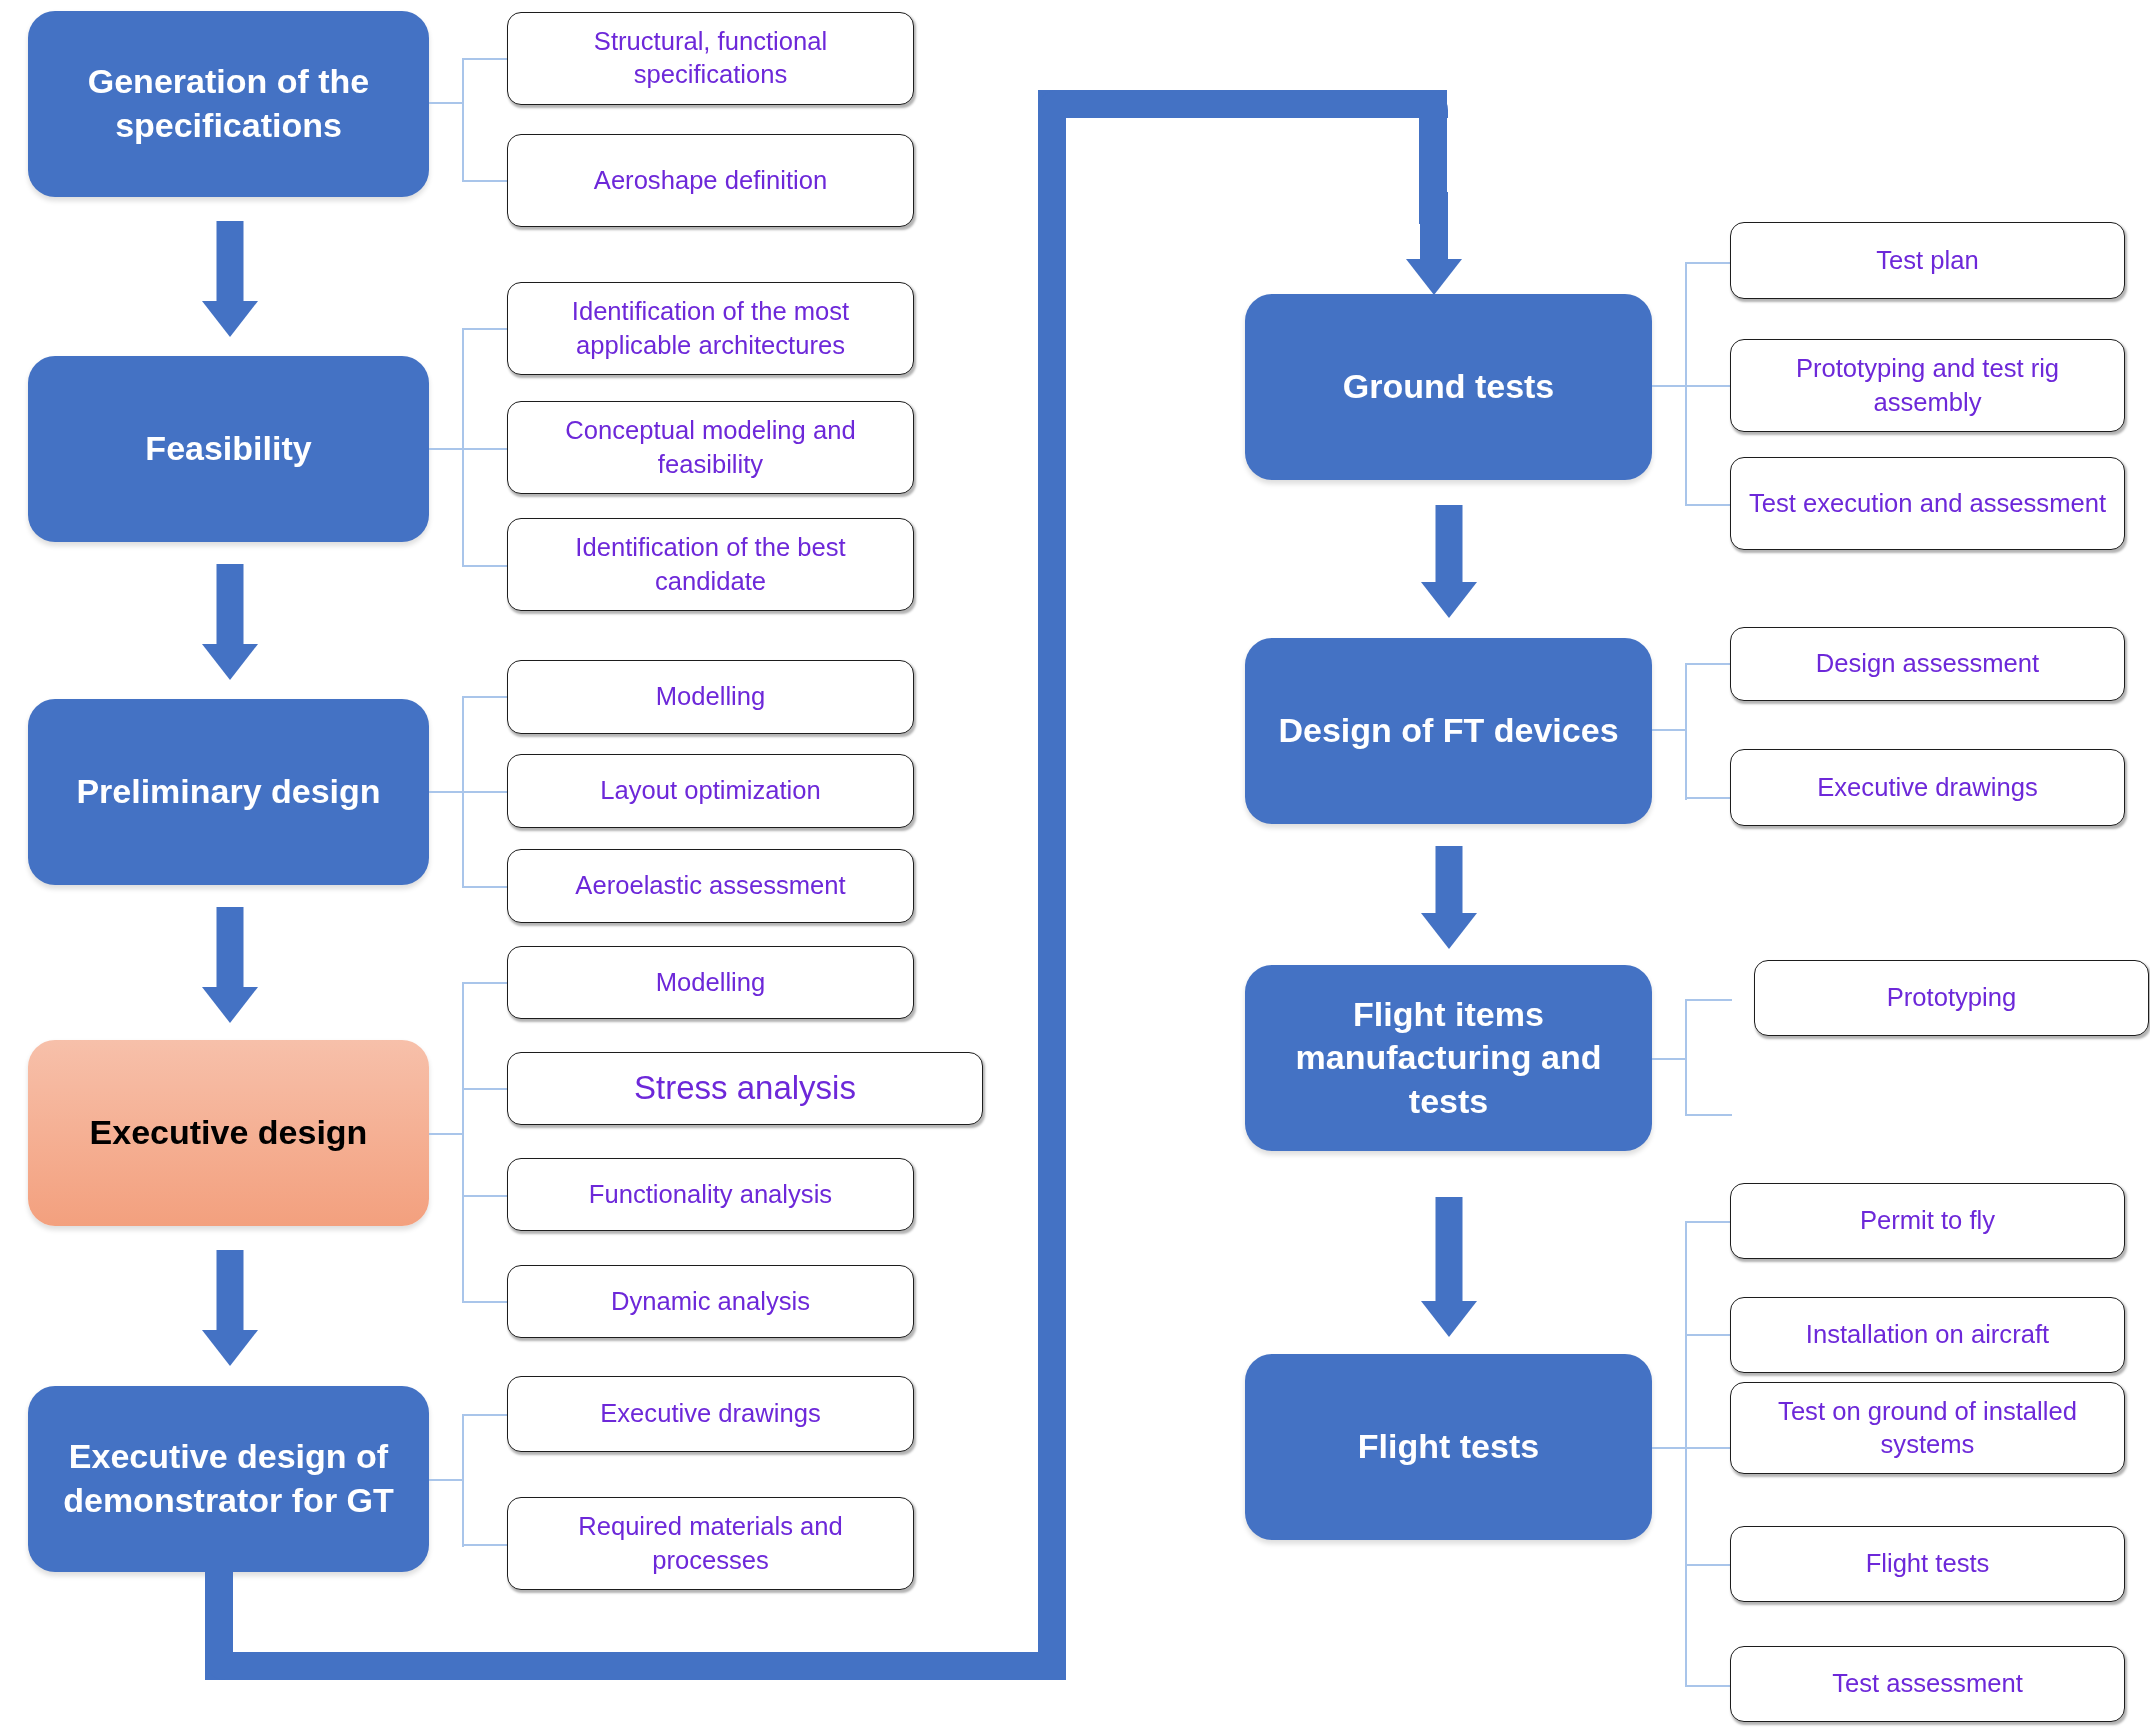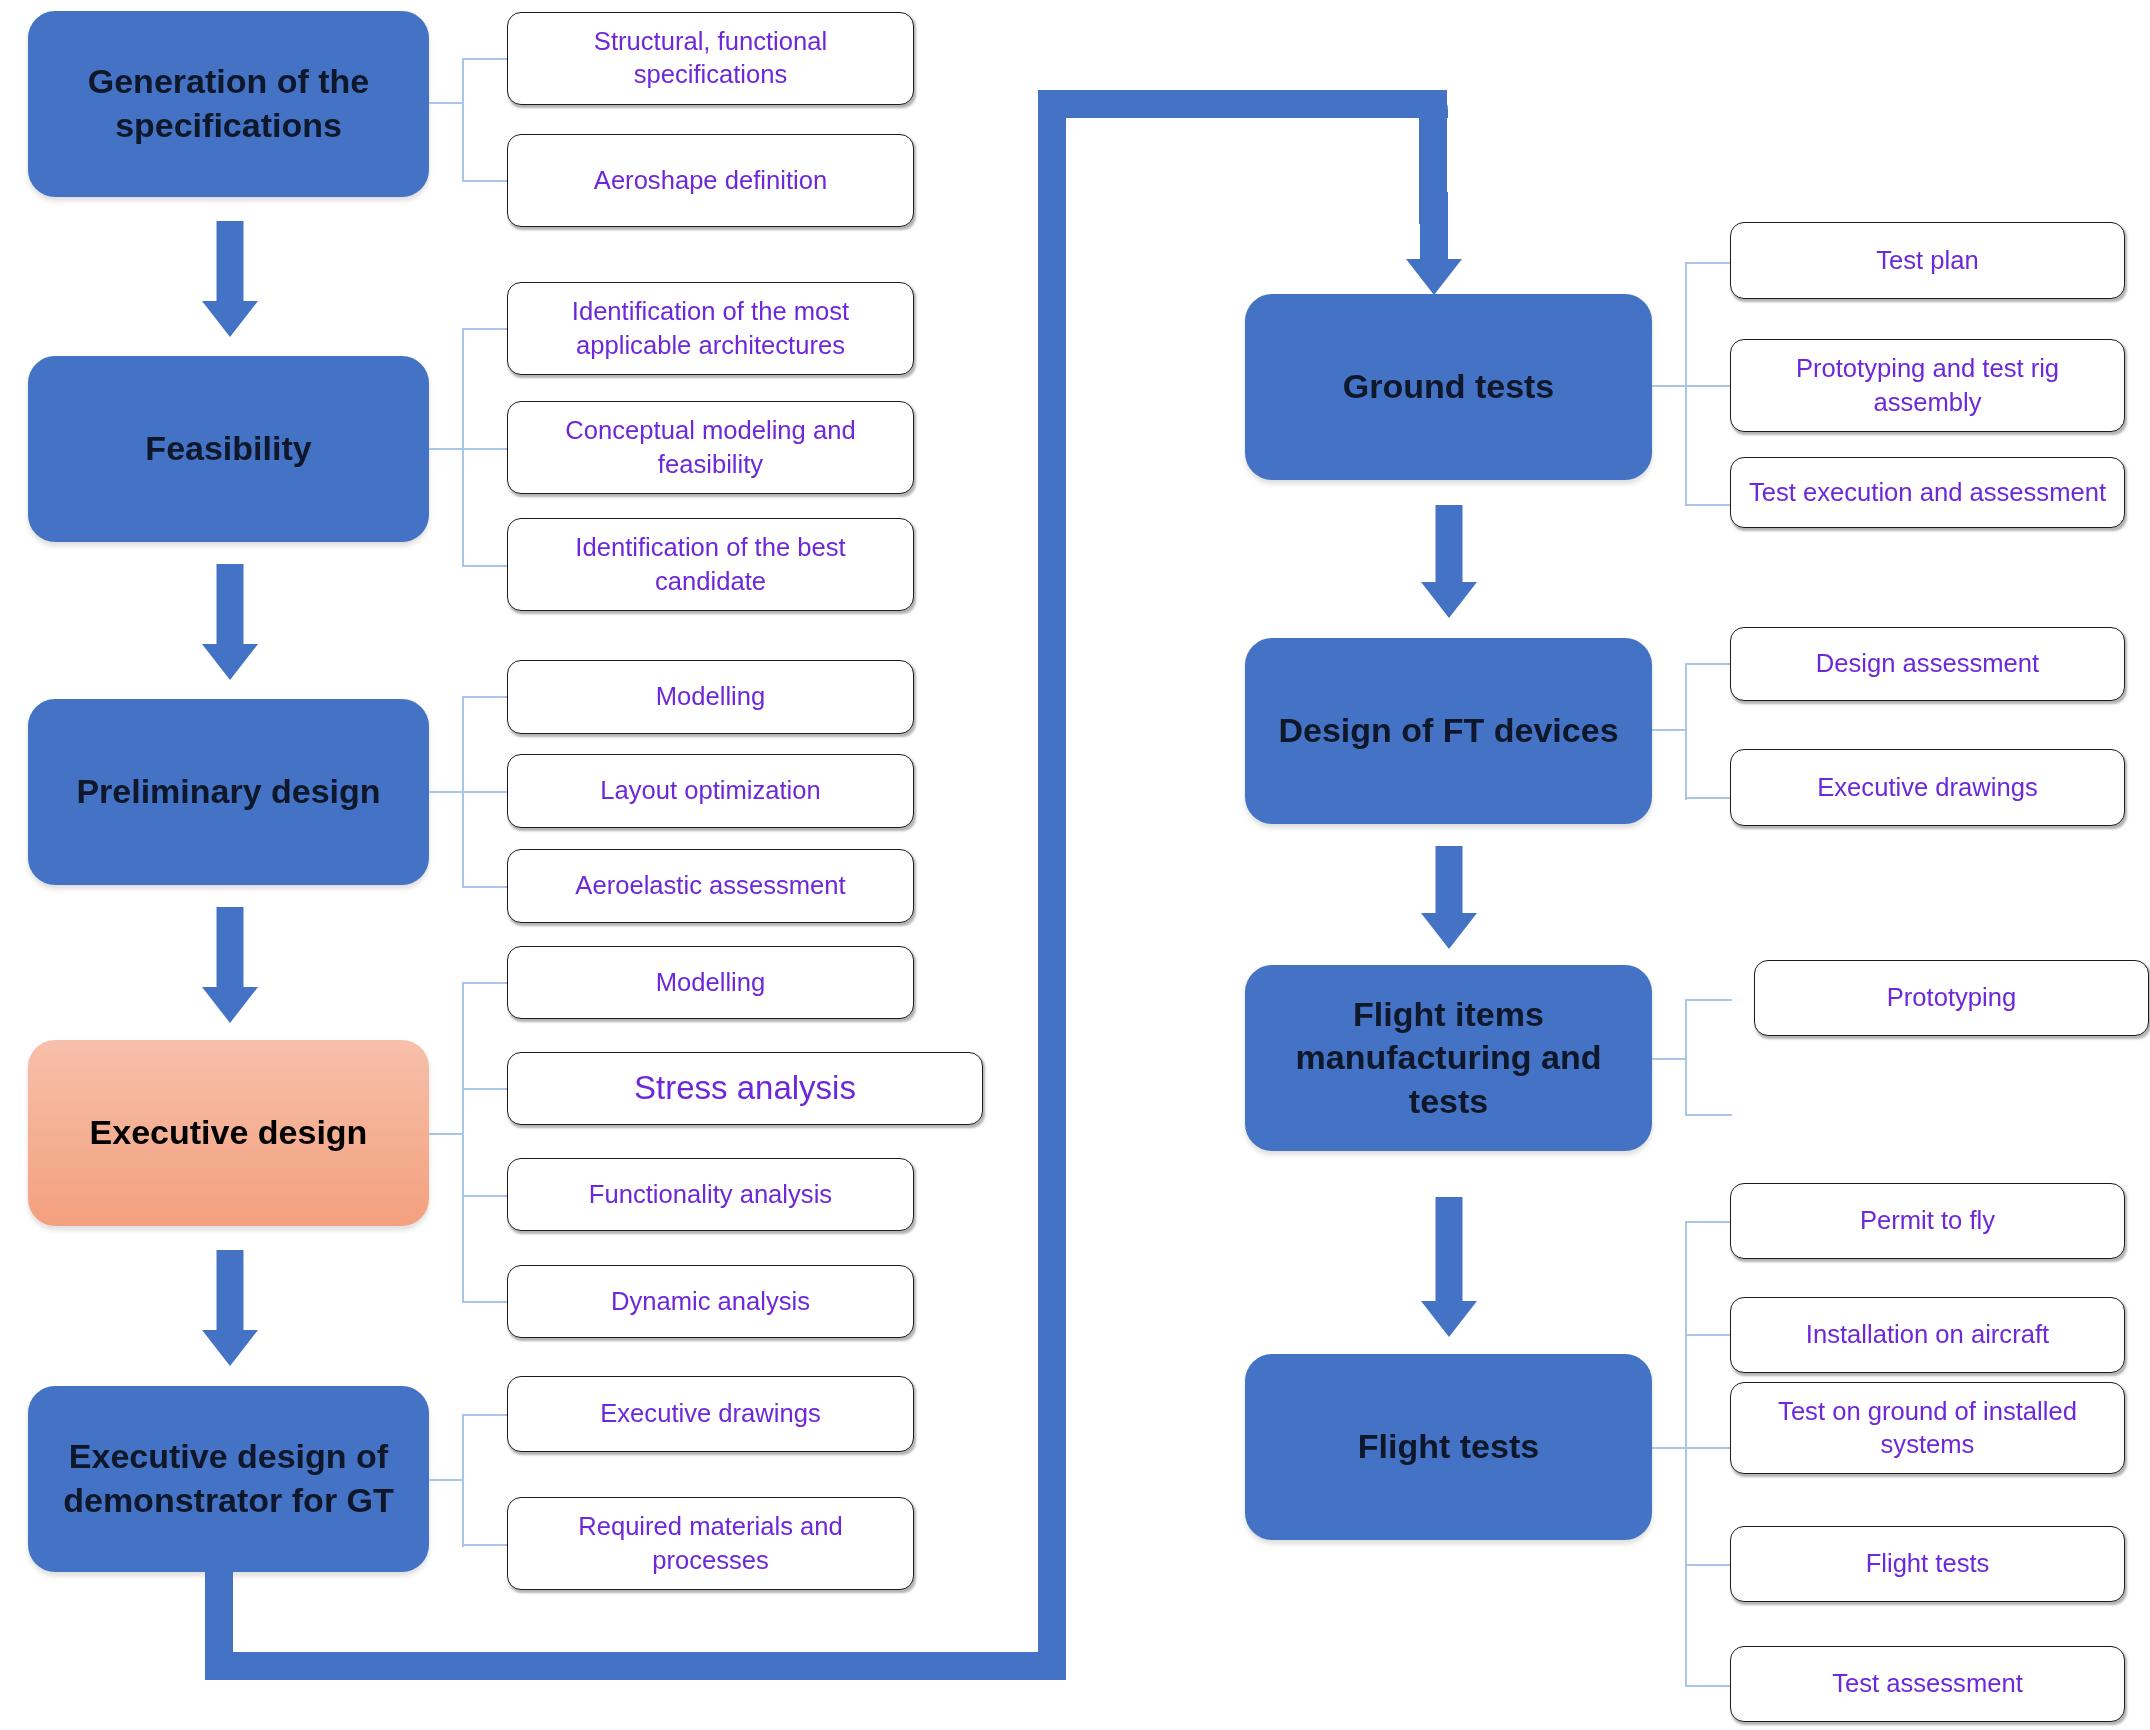--- a/index.html
+++ b/index.html
@@ -9,21 +9,21 @@
     width:2151px;
     height:1730px;
     background:#ffffff;
     overflow:hidden;
   }
   
   .stage{
     position:absolute;
     border-radius:27px;
     background:#4472C4;
-    color:#0f172a;
+    color:#ffffff;
     font-weight:bold;
     display:flex;
     align-items:center;
     justify-content:center;
     text-align:center;
     line-height:1.28;
     box-shadow:0 3.5px 5.8px rgba(0,0,0,0.13);
     box-sizing:border-box;
     padding:5.8px 16.3px;
   }
@@ -165,21 +165,21 @@
     <div class="head"></div>
   </div>
 
   <div class="bk-h" style="left:1652px; top:385px; width:34px;"></div>
   <div class="bk-v" style="left:1685px; top:262px; height:244px;"></div>
   <div class="bk-h" style="left:1685px; top:262px; width:47px;"></div>
   <div class="bk-h" style="left:1685px; top:385px; width:47px;"></div>
   <div class="bk-h" style="left:1685px; top:504px; width:47px;"></div>
   <div class="leaf" style="left:1730px; top:222px; width:395px; height:77px; font-size:25.6px;">Test plan</div>
   <div class="leaf" style="left:1730px; top:339px; width:395px; height:93px; font-size:25.6px;">Prototyping and test rig assembly</div>
-  <div class="leaf" style="left:1730px; top:457px; width:395px; height:71px; font-size:25.6px;">Test execution and assessment</div>
+  <div class="leaf" style="left:1730px; top:457px; width:395px; height:93px; font-size:25.6px;">Test execution and assessment</div>
 
   <div class="bk-h" style="left:1652px; top:729px; width:34px;"></div>
   <div class="bk-v" style="left:1685px; top:663px; height:137px;"></div>
   <div class="bk-h" style="left:1685px; top:663px; width:47px;"></div>
   <div class="bk-h" style="left:1685px; top:797px; width:47px;"></div>
   <div class="leaf" style="left:1730px; top:627px; width:395px; height:74px; font-size:25.6px;">Design assessment</div>
   <div class="leaf" style="left:1730px; top:749px; width:395px; height:77px; font-size:25.6px;">Executive drawings</div>
 
   <div class="bk-h" style="left:1652px; top:1058px; width:34px;"></div>
   <div class="bk-v" style="left:1685px; top:999px; height:116px;"></div>

